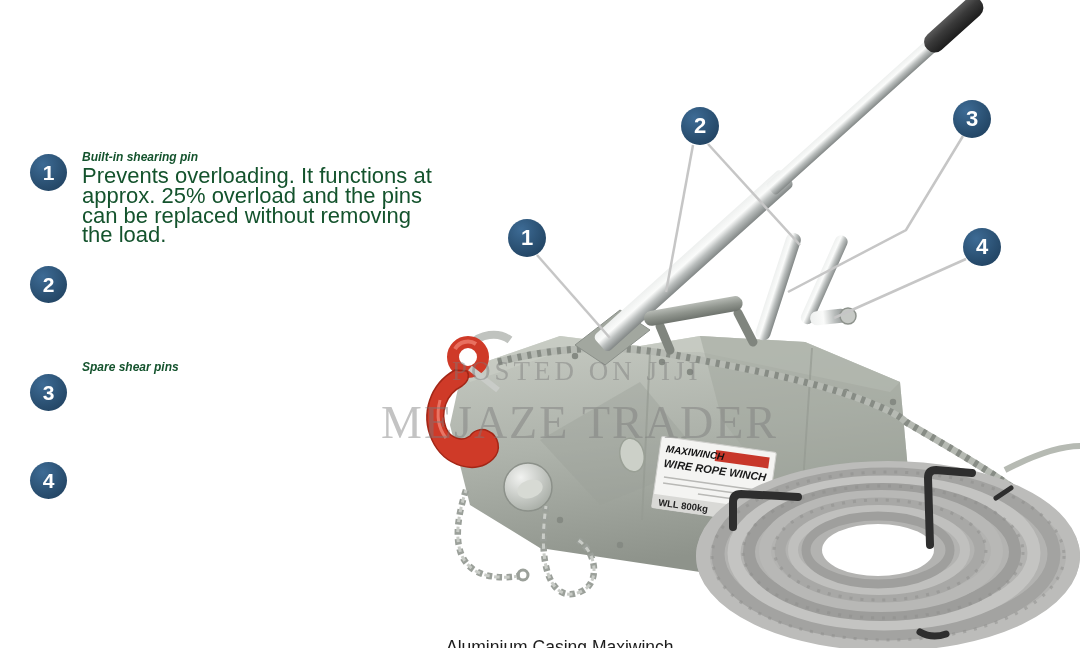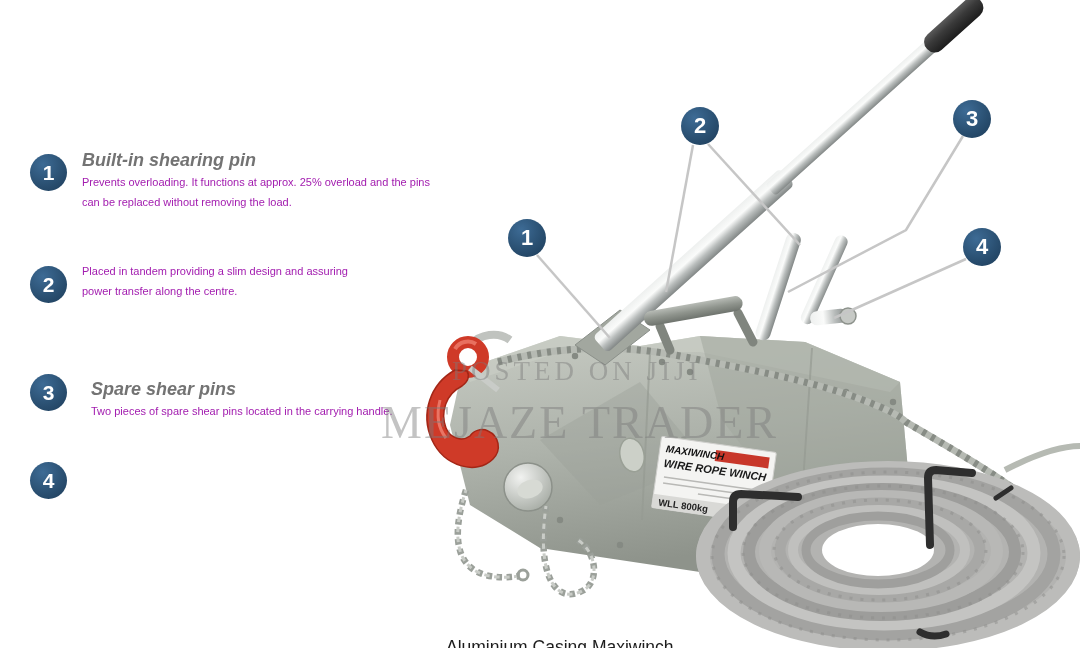--- a/index.html
+++ b/index.html
@@ -3,22 +3,22 @@
 <meta charset="utf-8">
 <style>
   html,body{margin:0;padding:0;background:#ffffff;}
   .canvas{position:relative;width:1080px;height:648px;background:#ffffff;overflow:hidden;
           font-family:"Liberation Sans",sans-serif;color:#151515;}
   
   .feature-item{position:absolute;left:82px;}
   .f-badge{position:absolute;left:30px;width:37px;height:37px;border-radius:50%;
            background:radial-gradient(circle at 35% 28%, #3d6b95 0%, #2b5173 55%, #1d3c59 100%);
            color:#fff;font-weight:bold;font-size:21px;display:flex;align-items:center;justify-content:center;}
-  .f-title{font-style:italic;font-weight:bold;font-size:18px;color:#737373;margin:0 0 2px 0;}
-  .f-desc{font-size:11px;line-height:19.8px;color:#a21caf;}
+  .f-title{font-style:italic;font-weight:bold;font-size:12px;color:#14532d;margin:0 0 2px 0;}
+  .f-desc{font-size:22px;line-height:19.8px;color:#14532d;}
   #item1 .f-desc{width:352px;}
   #item2 .f-desc{width:268px;}
   #item3 .f-desc{width:360px;}
   #item4 .f-desc{width:332px;}
   
   .callout{position:absolute;width:38px;height:38px;border-radius:50%;
            background:radial-gradient(circle at 35% 28%, #3d6b95 0%, #2a5072 55%, #1c3b58 100%);
            color:#fff;font-weight:bold;font-size:22px;display:flex;align-items:center;justify-content:center;}
   #callout-1{left:508px;top:219px;}
   #callout-2{left:681px;top:107px;}
@@ -198,27 +198,25 @@
 
   <div>
     <div class="f-badge" style="top:154px;">1</div>
     <div class="feature-item" id="item1" style="top:150px;">
       <div class="f-title">Built-in shearing pin</div>
       <div class="f-desc">Prevents overloading. It functions at approx. 25% overload and the pins can be replaced without removing the load.</div>
     </div>
 
     <div class="f-badge" style="top:266px;">2</div>
     <div class="feature-item" id="item2" style="top:262px;">
-      <div class="f-desc">Placed in tandem providing a slim design and assuring power transfer along the centre.</div>
     </div>
 
     <div class="f-badge" style="top:374px;">3</div>
-    <div class="feature-item" id="item3" style="top:379px;margin-left:9px;">
+    <div class="feature-item" id="item3" style="top:360px;">
       <div class="f-title">Spare shear pins</div>
-      <div class="f-desc">Two pieces of spare shear pins located in the carrying handle.</div>
     </div>
 
     <div class="f-badge" style="top:462px;">4</div>
     <div class="feature-item" id="item4" style="top:458px;">
     </div>
   </div>
 
   <div class="callout" id="callout-1">1</div>
   <div class="callout" id="callout-2">2</div>
   <div class="callout" id="callout-3">3</div>

